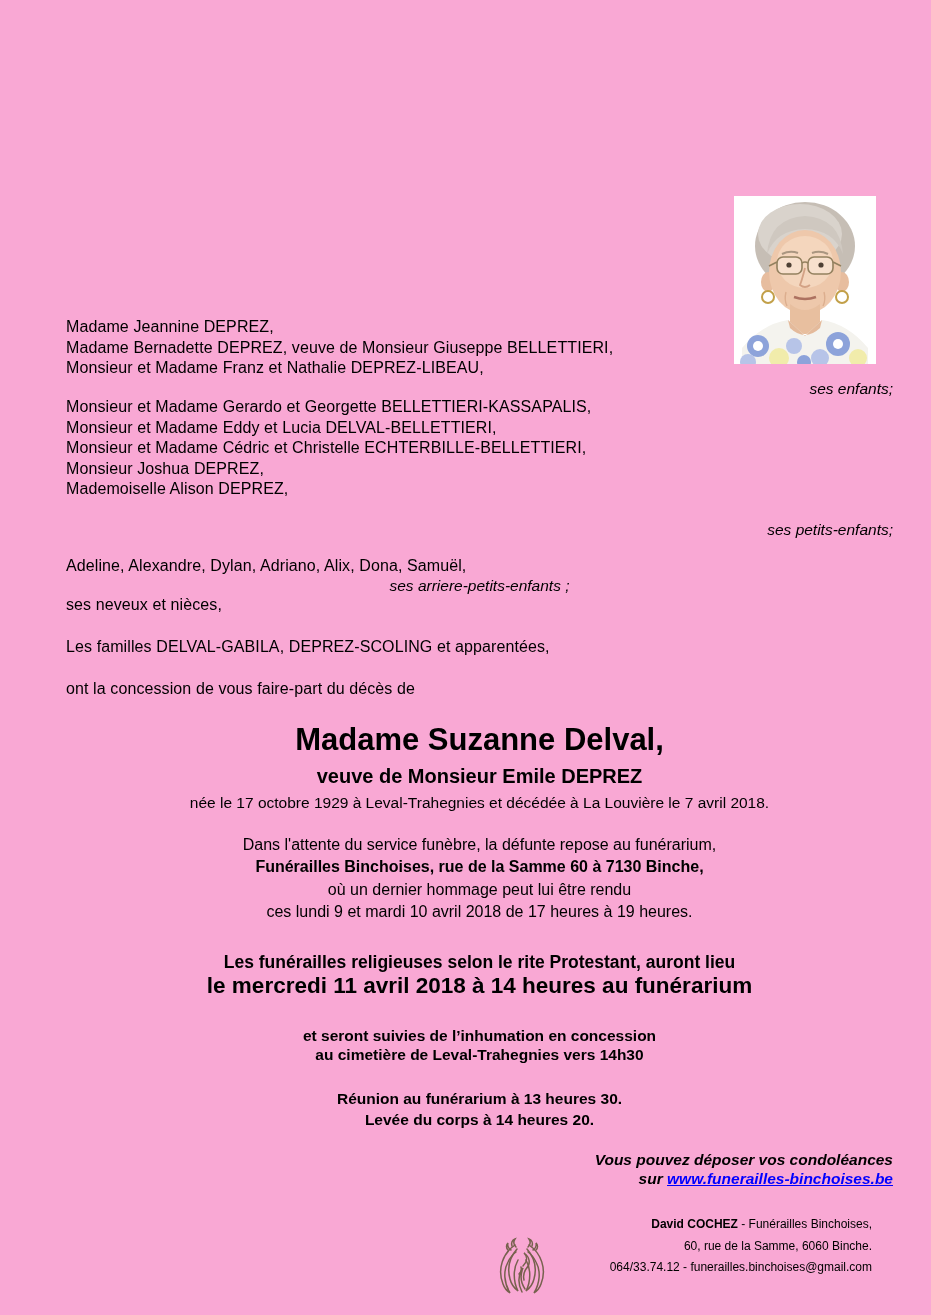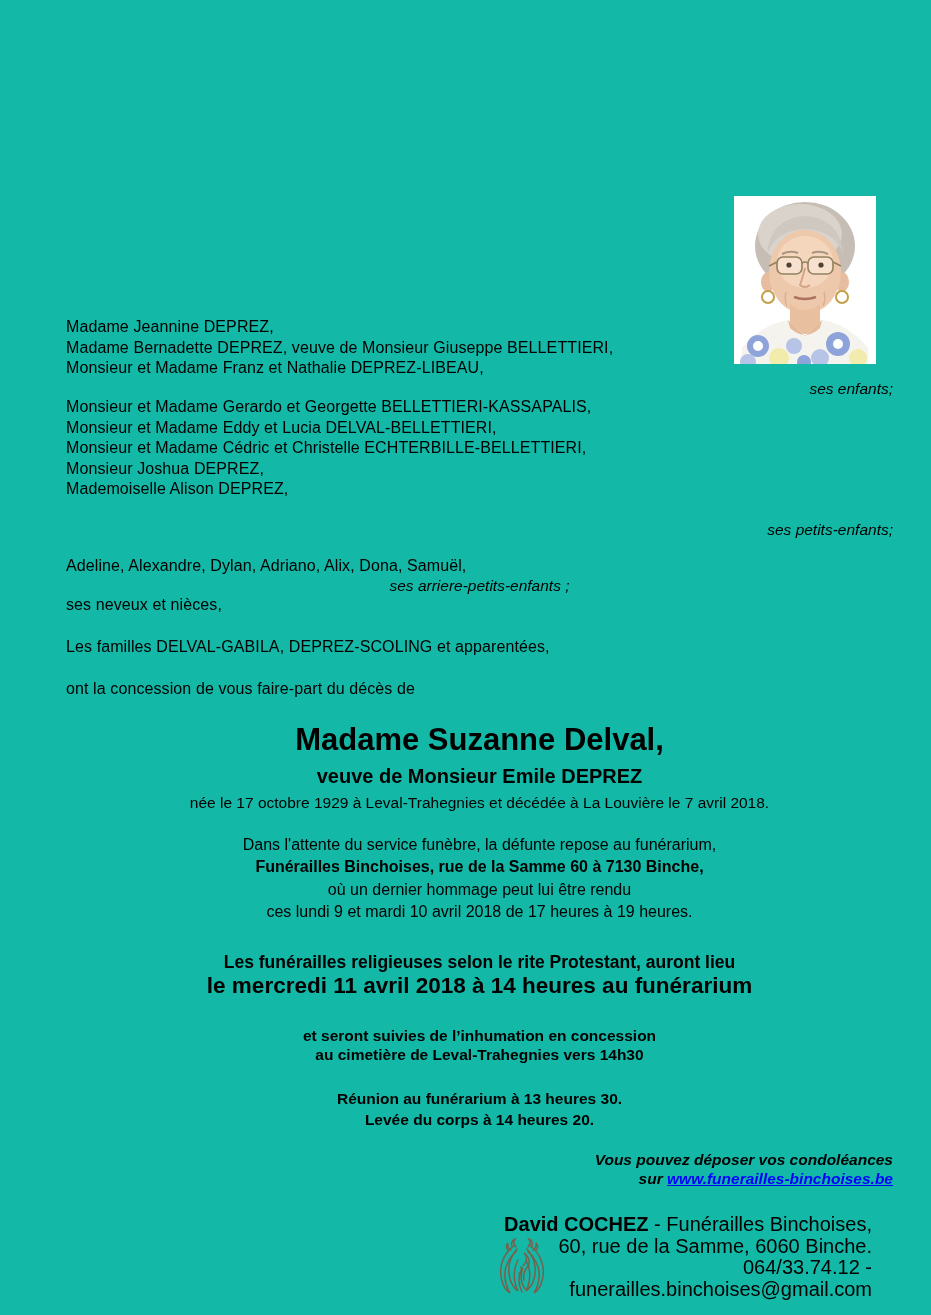--- a/index.html
+++ b/index.html
@@ -1,20 +1,20 @@
 <!DOCTYPE html>
 <html><head>
 <meta charset="utf-8">
 <style>
   html,body { margin:0; padding:0; background:#888; }
   .page {
     position:relative;
     width:931px; height:1315px;
     margin:0 auto;
-    background:#14b8a6;
+    background:#f9a8d4;
     font-family:"Liberation Sans","DejaVu Sans",sans-serif;
     color:#000;
     overflow:hidden;
   }
   .content { position:absolute; left:66px; right:38px; top:0; bottom:0; }
   .blk { position:absolute; left:0; right:0; }
   .body-text { font-size:16px; line-height:20.6px; letter-spacing:0.1px; }
   .ital { font-style:italic; font-size:15.5px; text-align:right; }
   .center { text-align:center; }
   .right { text-align:right; }
@@ -38,21 +38,21 @@
 
   .b-cer1   { top:952px; font-size:17.5px; font-weight:bold; }
   .b-cer2   { top:973px; font-size:22.5px; font-weight:bold; }
   .b-burial { top:1026px; font-size:15.5px; font-weight:bold; line-height:19px; }
   .b-meet   { top:1088px; font-size:15.5px; font-weight:bold; line-height:21px; }
 
   .b-cond { top:1151px; font-size:15.5px; line-height:18.8px;font-weight:bold; }
   .b-cond a { color:#0000ff; text-decoration:underline; font-style:italic; }
 
   .b-footer { top:1214px; right:21px; left:auto; width:420px;
-              font-size:20px; line-height:21.6px; text-align:right; }
+              font-size:12px; line-height:21.6px; text-align:right; }
 
   .photo { position:absolute; left:734px; top:196px; width:142px; height:168px; }
   .logo  { position:absolute; left:424px; top:1236px; width:64px; height:64px; }
 </style>
 </head>
 <body>
 
 <div class="page">
 
   <div class="photo">

